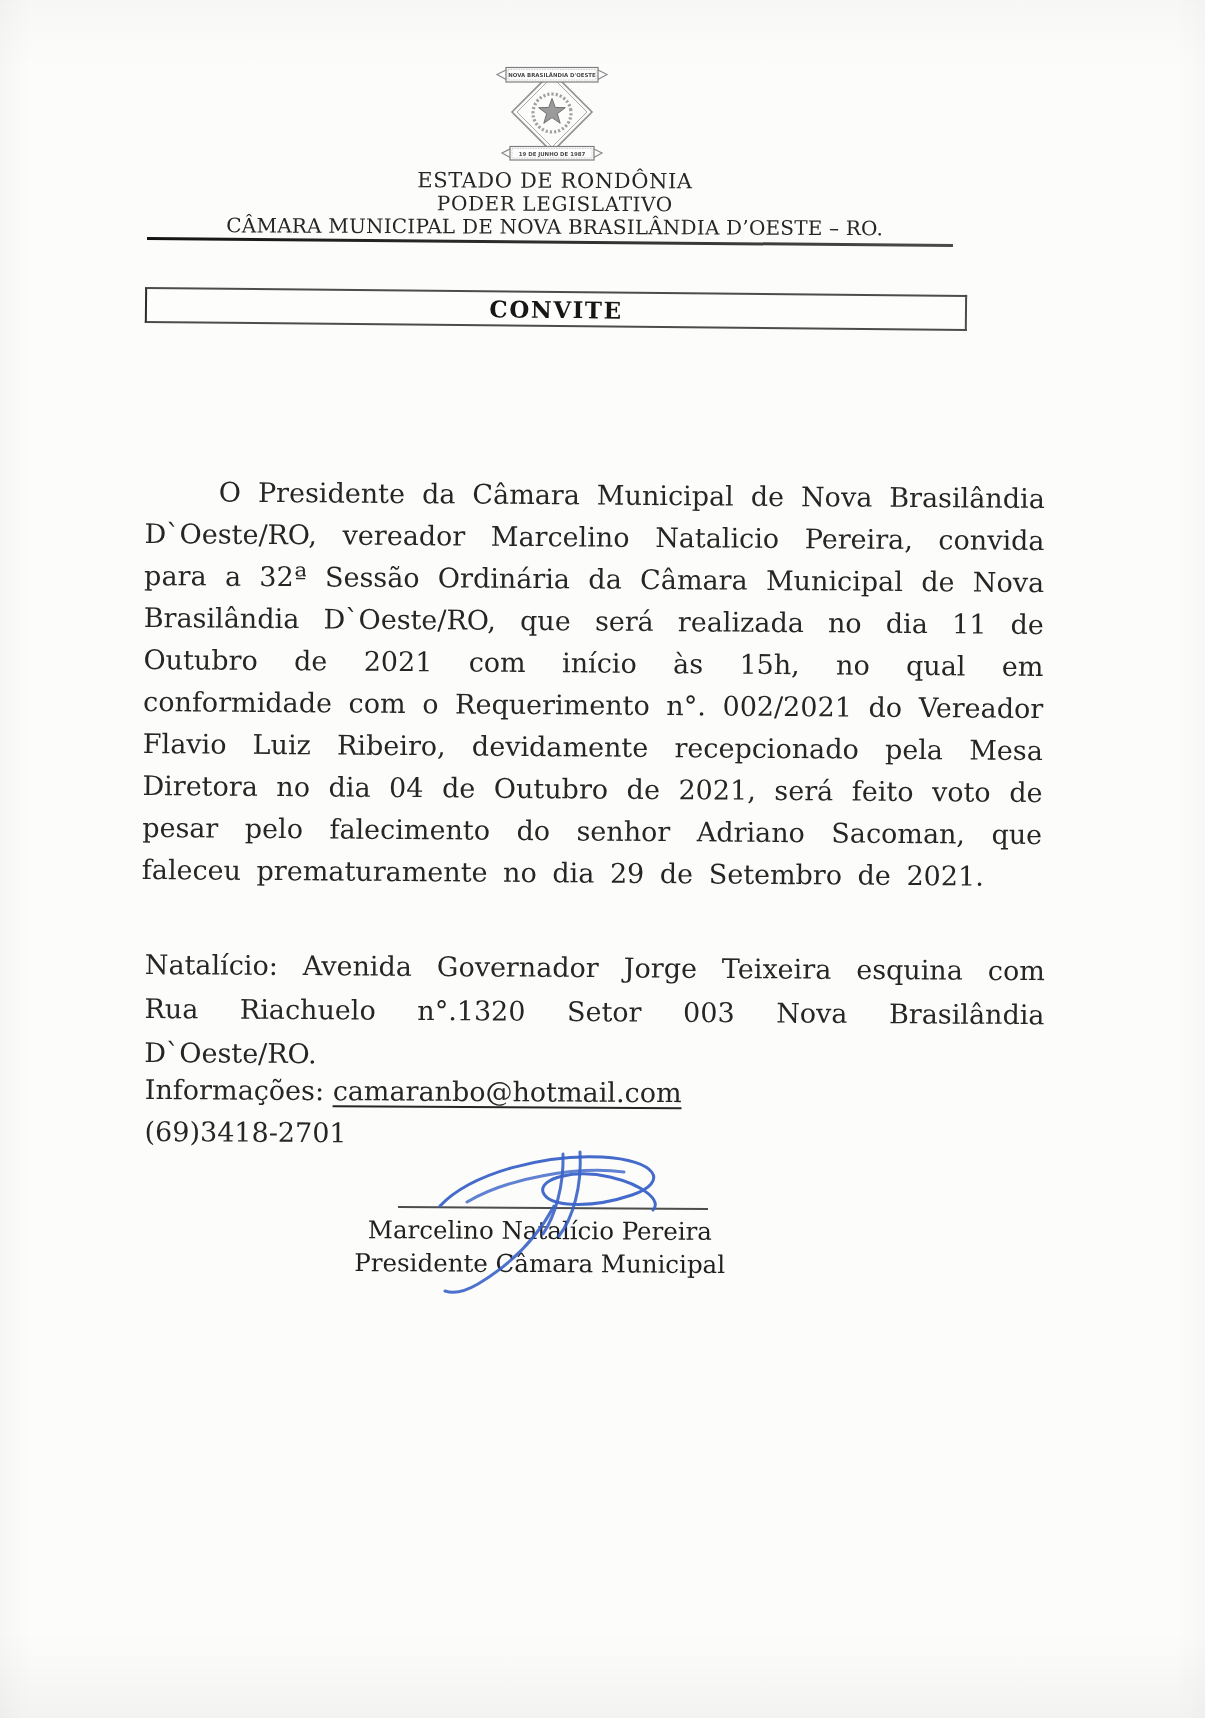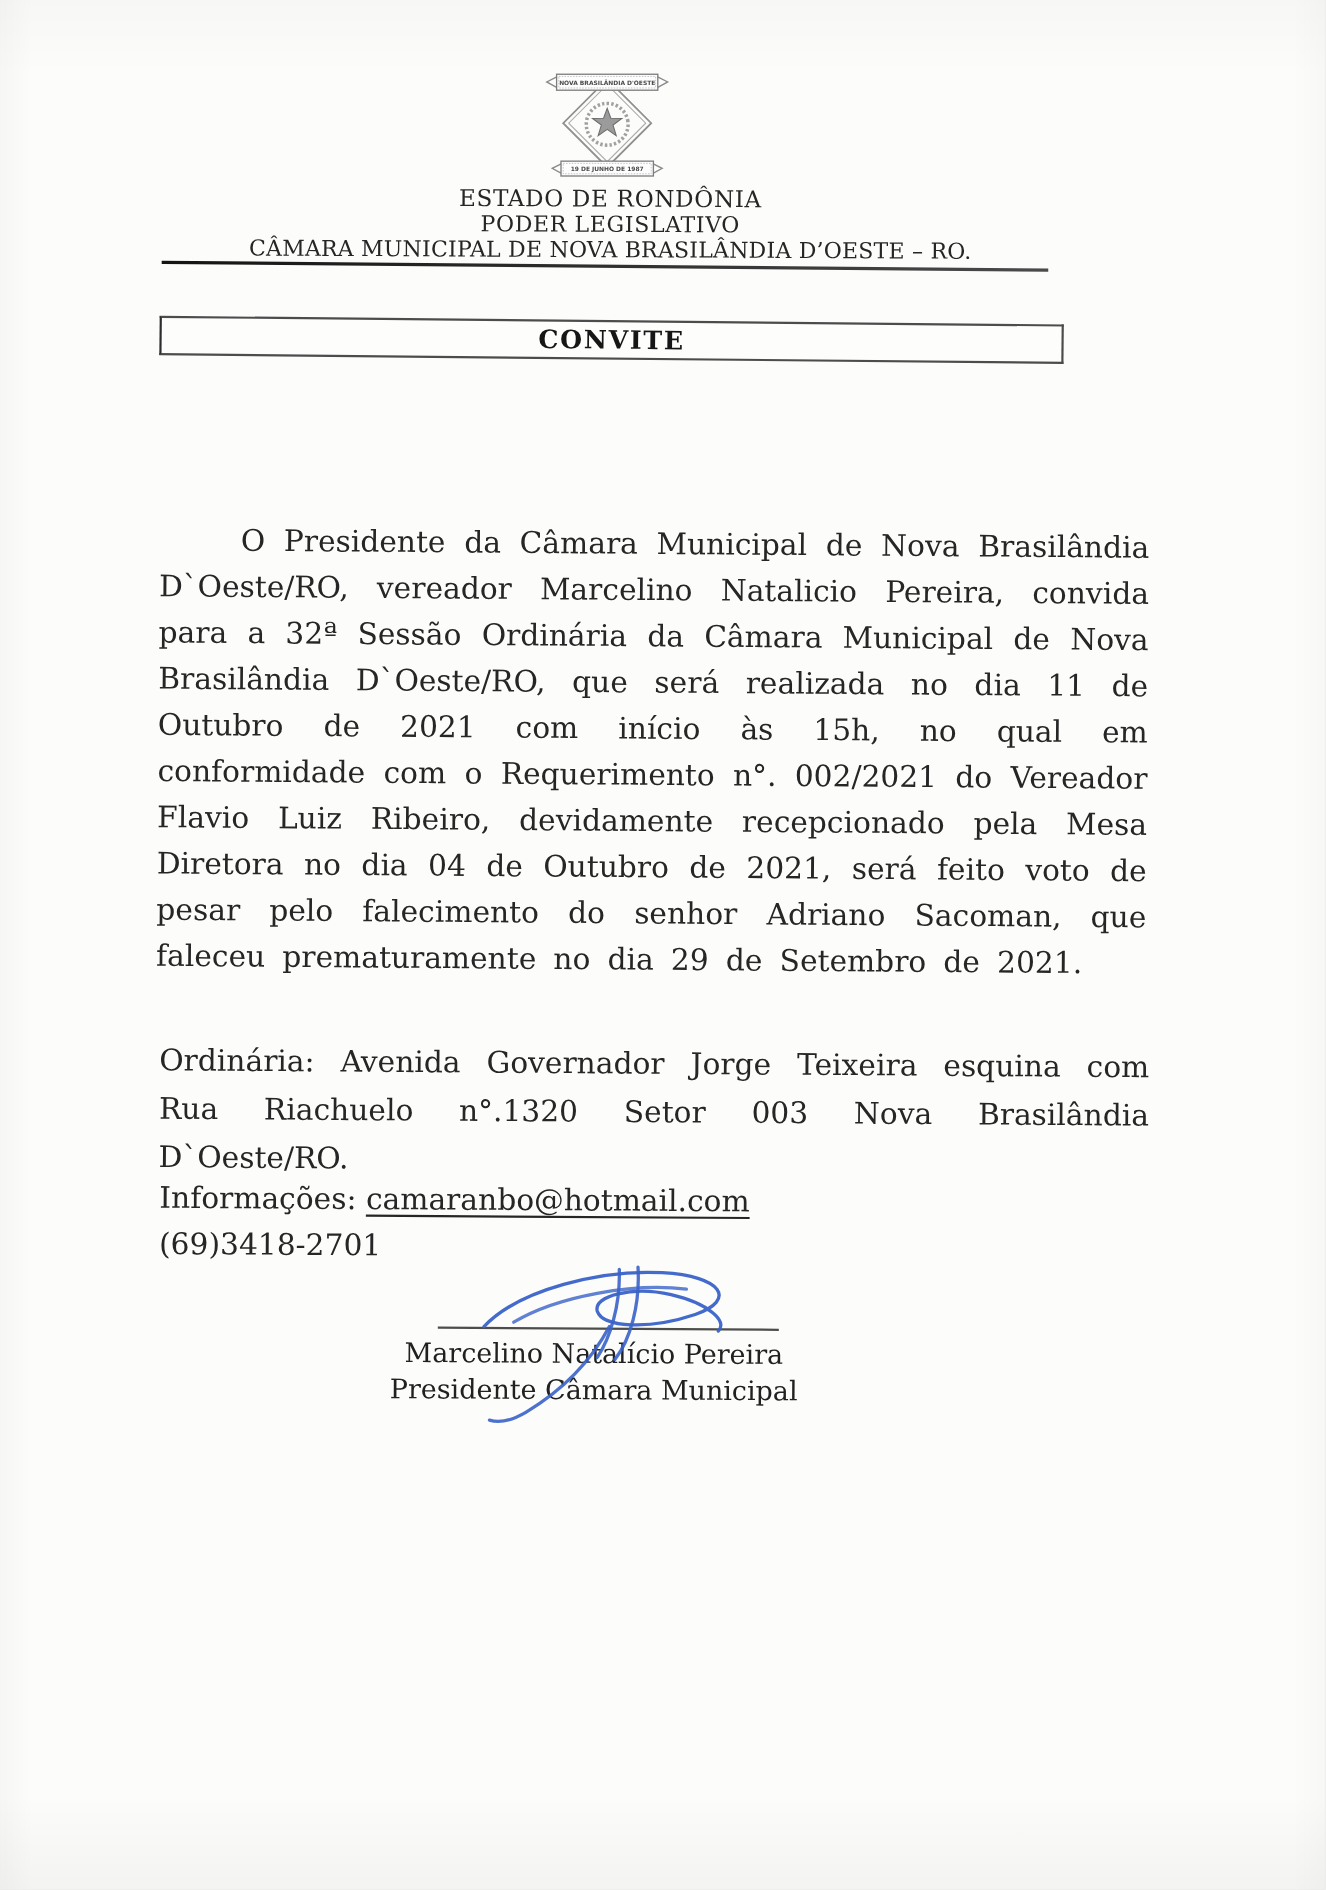--- a/index.html
+++ b/index.html
@@ -106,21 +106,21 @@
     <div class="h3">CÂMARA MUNICIPAL DE NOVA BRASILÂNDIA D’OESTE – RO.</div>
   </div>
   <div class="hdr-rule"></div>
 
   <div class="title-box">
     <span class="t">CONVITE</span>
   </div>
 
   <p class="body-par">O Presidente da Câmara Municipal de Nova Brasilândia D`Oeste/RO, vereador Marcelino Natalicio Pereira, convida para a 32ª Sessão Ordinária da Câmara Municipal de Nova Brasilândia D`Oeste/RO, que será realizada no dia 11 de Outubro de 2021 com início às 15h, no qual em conformidade com o Requerimento n°. 002/2021 do Vereador Flavio Luiz Ribeiro, devidamente recepcionado pela Mesa Diretora no dia 04 de Outubro de 2021, será feito voto de pesar pelo falecimento do senhor Adriano Sacoman, que faleceu prematuramente no dia 29 de Setembro de 2021.</p>
 
-  <p class="addr-par"><span>Ordinária:</span> <span>Avenida Governador Jorge Teixeira esquina com Rua Riachuelo n°.1320 Setor 003 Nova Brasilândia D`Oeste/RO.</span></p>
+  <p class="addr-par"><span>Natalício:</span> <span>Avenida Governador Jorge Teixeira esquina com Rua Riachuelo n°.1320 Setor 003 Nova Brasilândia D`Oeste/RO.</span></p>
 
   <p class="info-par"><span>Informações:</span> <span class="email">camaranbo@hotmail.com</span><span class="phone-line">(69)3418-2701</span></p>
 
   <svg class="sig-ink" viewBox="0 0 285 160">
     <g fill="none" stroke="#3a63c8" stroke-width="3" stroke-linecap="round">
       <path d="M28,62 C60,28 135,10 190,13 C245,16 258,38 220,51 C178,65 136,63 131,48 C127,34 163,25 198,33 C232,41 250,57 241,66" opacity="0.95"></path>
       <path d="M55,58 C95,34 165,22 212,28" opacity="0.8"></path>
       <path d="M151,10 C152,42 143,72 131,90" opacity="0.9"></path>
       <path d="M168,8 C170,42 161,74 147,92" opacity="0.9"></path>
       <path d="M142,62 C124,96 96,122 66,140 C54,147 42,150 33,147" opacity="0.9"></path>

